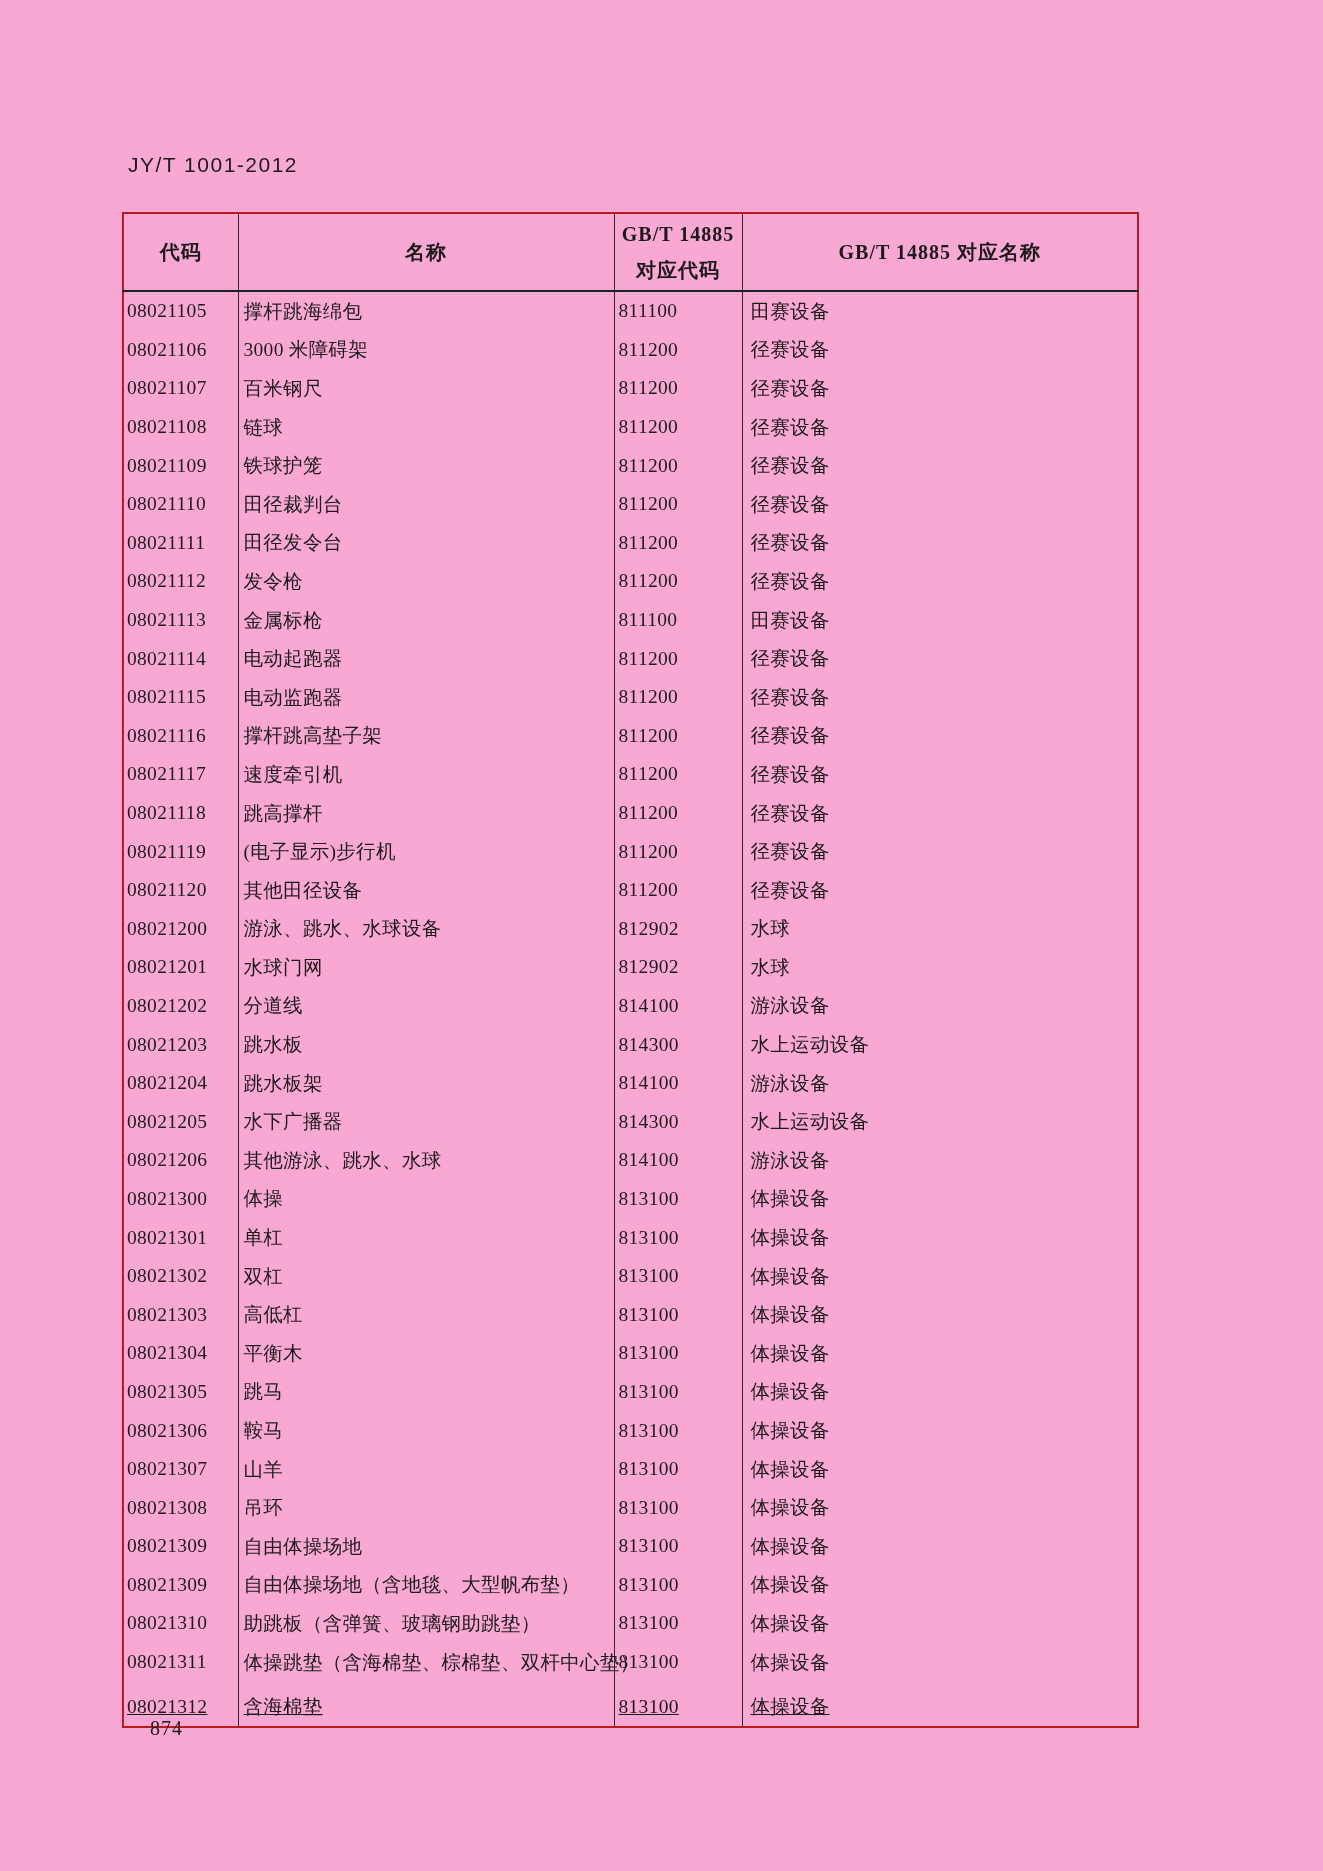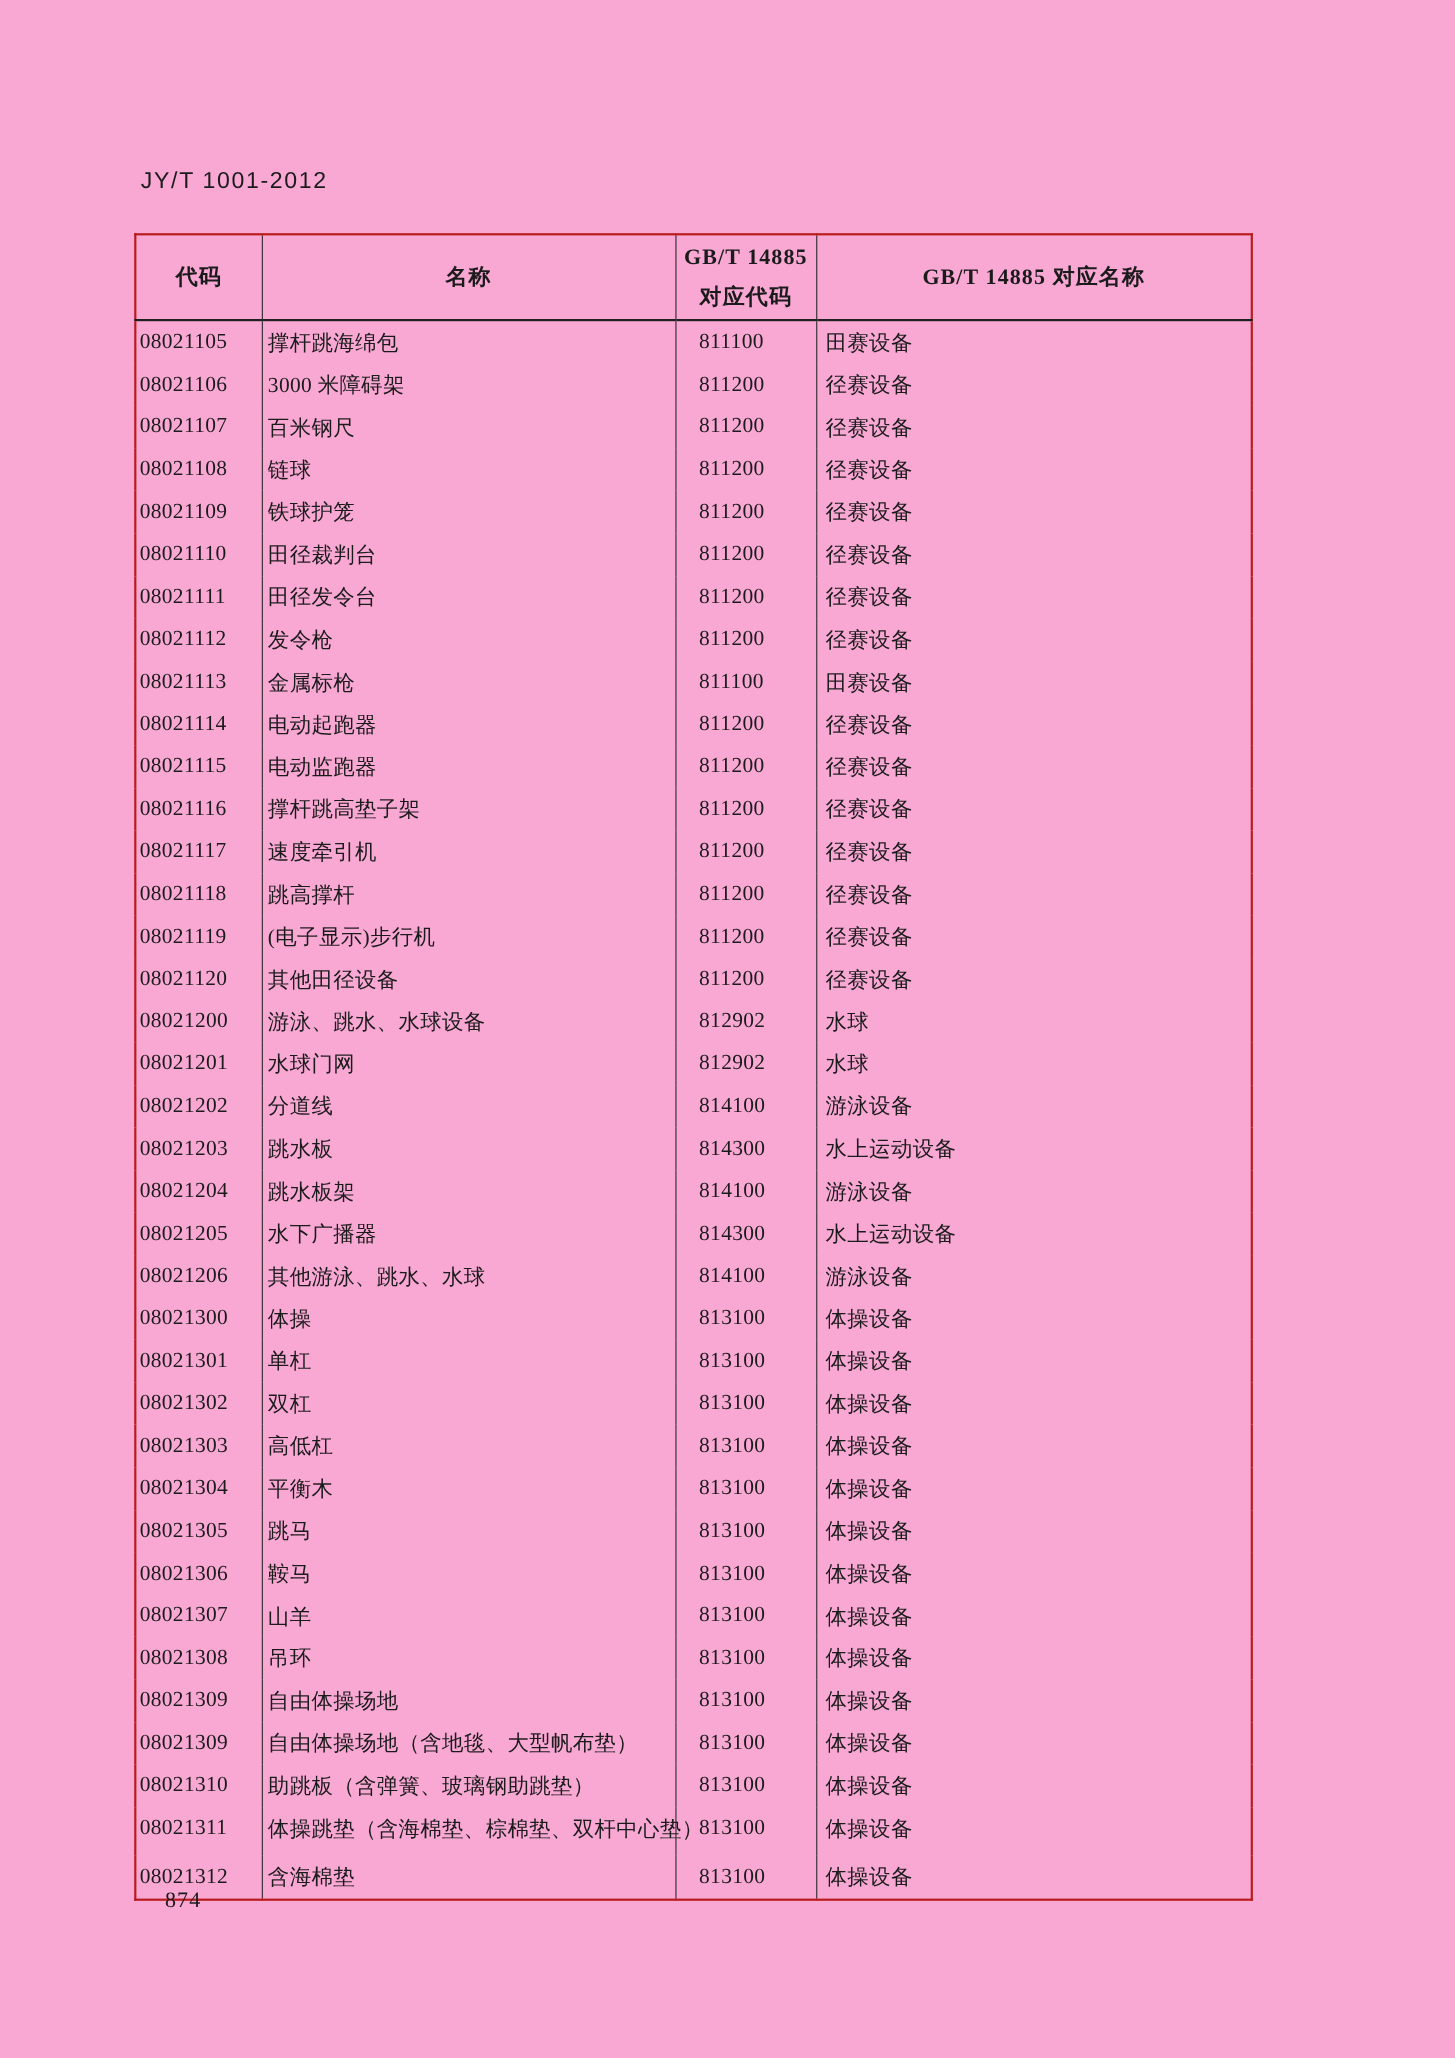--- a/index.html
+++ b/index.html
@@ -55,29 +55,30 @@
     border-left:1.5px solid #2a2a2a;
   }
   table.code-table tbody td{
     height:36.6px;
     font-size:19.5px;
     vertical-align:middle;
     letter-spacing:0.3px;
   }
   td.col-code{padding-left:3px;}
   td.col-name{padding-left:5px;}
-  td.col-gbtcode{padding-left:21px;}
+  td.col-gbtcode{padding-left:4px;}
   td.col-gbtname{padding-left:8px;}
   tr.row-tall td{
     height:65px;
     vertical-align:bottom;
     padding-bottom:7px;
   }
   tr.row-last td{
     height:38px;
+    text-decoration:underline;
   }
   .hdr-two-line{display:block;line-height:1.8;text-align:center;}
   .page-number{
     position:absolute;
     left:150px;top:1717px;
     font-size:20px;
     letter-spacing:1px;
   }
 </style>
 </head>

